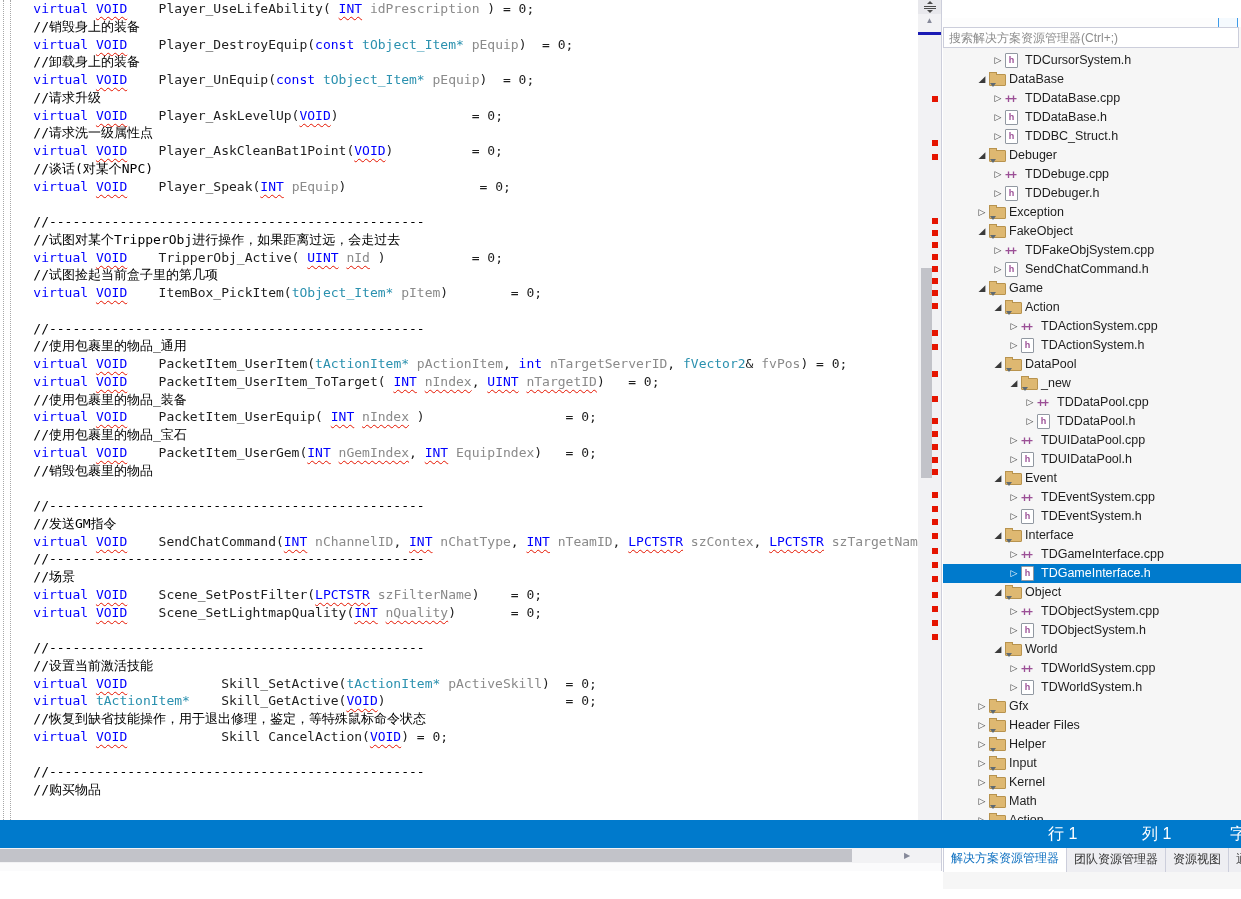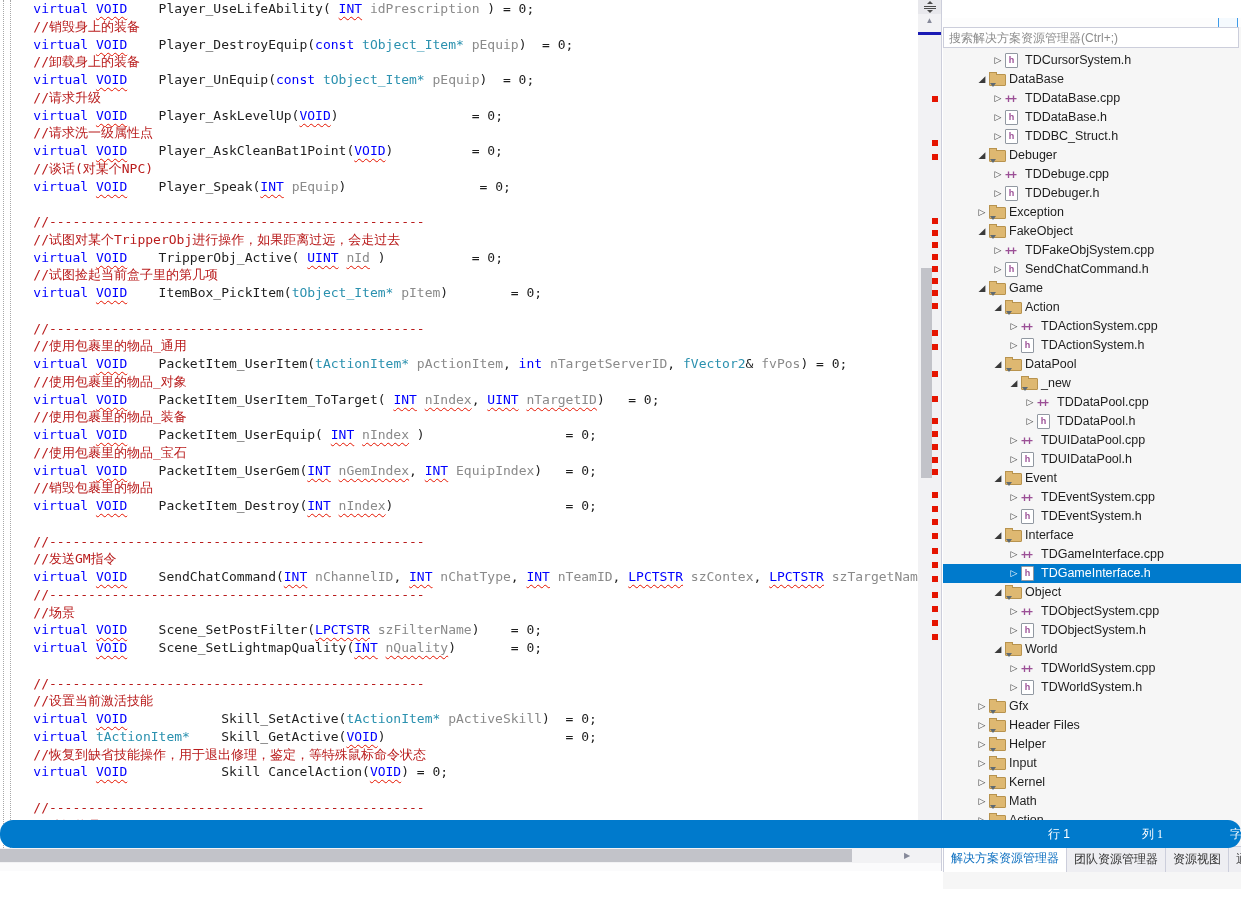--- a/index.html
+++ b/index.html
@@ -8,21 +8,21 @@
   .app{position:relative;width:1241px;height:899px;background:#fff;overflow:hidden;}
 
   
   .editor{position:absolute;left:0;top:0;width:918px;height:848px;background:#fff;overflow:hidden;
           font-family:"DejaVu Sans Mono","Liberation Mono",monospace;font-size:13px;}
   .code-line{height:17.75px;line-height:17.75px;white-space:pre;padding-left:2px;}
   .tk-k{color:#0000ff;}
   .tk-t{color:#2b91af;}
   .tk-p{color:#8a8a8a;}
   .tk-n{color:#1e1e1e;}
-  .tk-c{color:#b91c1c;}
+  .tk-c{color:#000000;}
   .sq{text-decoration:underline wavy #e51400 1px;text-underline-offset:3px;}
   .guide{position:absolute;top:0;bottom:0;width:0;border-left:1px dotted #a8a8a8;}
   .guide.g1{left:3px;} .guide.g2{left:10px;}
 
   
   .vscroll{position:absolute;left:918px;top:0;width:23px;height:848px;background:#f2f2f4;}
   .split-handle{position:absolute;left:0;top:0;width:23px;height:14px;background:#e8e8ec;
                 display:flex;align-items:center;justify-content:center;}
   .vs-up{position:absolute;left:0;top:15px;width:23px;height:12px;color:#868999;font-size:8px;
          text-align:center;line-height:12px;}
@@ -68,23 +68,23 @@
         display:flex;align-items:center;justify-content:center;
         color:#9b4f96;font-weight:bold;font-size:9px;font-family:"Liberation Sans",sans-serif;}
 
   
   .panel-tabs{position:absolute;left:943px;top:846px;width:298px;height:25px;background:#eeeef2;
               border-top:1px solid #cccedb;display:flex;overflow:hidden;}
   .ptab{padding:0 7px;font-size:12px;line-height:24px;color:#333;border-right:1px solid #cccedb;white-space:nowrap;}
   .ptab.active{background:#fff;color:#0e70c0;border-left:1px solid #cccedb;margin-top:-1px;line-height:25px;}
 
   
-  .statusbar{position:absolute;left:0;top:820px;width:1241px;height:28px;background:#007acc;color:#fff;font-size:12px;border-radius:13px;}
+  .statusbar{position:absolute;left:0;top:820px;width:1241px;height:28px;background:#007acc;color:#fff;font-size:16px;}
   .sb-item{position:absolute;top:0;line-height:28px;}
-  .sb-line{left:1048px;} .sb-col{left:1142px;font-family:Liberation Serif, serif;} .sb-char{left:1230px;}
+  .sb-line{left:1048px;} .sb-col{left:1142px;} .sb-char{left:1230px;}
 </style>
 </head>
 <body>
 
 <div class="app">
 
   <div class="editor" id="editor">
     <div class="guide g1"></div>
     <div class="guide g2"></div>
   <div class="code-line"><span class="tk-n">    </span><span class="tk-k">virtual</span><span class="tk-n"> </span><span class="tk-k sq">VOID</span><span class="tk-n">    </span><span class="tk-n">Player_UseLifeAbility( </span><span class="tk-k sq">INT</span><span class="tk-n"> </span><span class="tk-p">idPrescription</span><span class="tk-n"> ) = 0;</span></div>
@@ -101,28 +101,26 @@
       <div class="code-line"></div>
       <div class="code-line"><span class="tk-c">    //------------------------------------------------</span></div>
       <div class="code-line"><span class="tk-c">    //试图对某个TripperObj进行操作，如果距离过远，会走过去</span></div>
       <div class="code-line"><span class="tk-n">    </span><span class="tk-k">virtual</span><span class="tk-n"> </span><span class="tk-k sq">VOID</span><span class="tk-n">    </span><span class="tk-n">TripperObj_Active( </span><span class="tk-k sq">UINT</span><span class="tk-n"> </span><span class="tk-p sq">nId</span><span class="tk-n"> )           = 0;</span></div>
       <div class="code-line"><span class="tk-c">    //试图捡起当前盒子里的第几项</span></div>
       <div class="code-line"><span class="tk-n">    </span><span class="tk-k">virtual</span><span class="tk-n"> </span><span class="tk-k sq">VOID</span><span class="tk-n">    </span><span class="tk-n">ItemBox_PickItem(</span><span class="tk-t">tObject_Item*</span><span class="tk-n"> </span><span class="tk-p">pItem</span><span class="tk-n">)        = 0;</span></div>
       <div class="code-line"></div>
       <div class="code-line"><span class="tk-c">    //------------------------------------------------</span></div>
       <div class="code-line"><span class="tk-c">    //使用包裹里的物品_通用</span></div>
       <div class="code-line"><span class="tk-n">    </span><span class="tk-k">virtual</span><span class="tk-n"> </span><span class="tk-k sq">VOID</span><span class="tk-n">    </span><span class="tk-n">PacketItem_UserItem(</span><span class="tk-t">tActionItem*</span><span class="tk-n"> </span><span class="tk-p">pActionItem</span><span class="tk-n">, </span><span class="tk-k">int</span><span class="tk-n"> </span><span class="tk-p">nTargetServerID</span><span class="tk-n">, </span><span class="tk-t">fVector2</span><span class="tk-n">&amp; </span><span class="tk-p">fvPos</span><span class="tk-n">) = 0;</span></div>
-      <div class="code-line"><span class="tk-c">    //使用包裹里的物品_对象</span></div>
       <div class="code-line"><span class="tk-n">    </span><span class="tk-k">virtual</span><span class="tk-n"> </span><span class="tk-k sq">VOID</span><span class="tk-n">    </span><span class="tk-n">PacketItem_UserItem_ToTarget( </span><span class="tk-k sq">INT</span><span class="tk-n"> </span><span class="tk-p sq">nIndex</span><span class="tk-n">, </span><span class="tk-k sq">UINT</span><span class="tk-n"> </span><span class="tk-p sq">nTargetID</span><span class="tk-n">)   = 0;</span></div>
       <div class="code-line"><span class="tk-c">    //使用包裹里的物品_装备</span></div>
       <div class="code-line"><span class="tk-n">    </span><span class="tk-k">virtual</span><span class="tk-n"> </span><span class="tk-k sq">VOID</span><span class="tk-n">    </span><span class="tk-n">PacketItem_UserEquip( </span><span class="tk-k sq">INT</span><span class="tk-n"> </span><span class="tk-p sq">nIndex</span><span class="tk-n"> )                  = 0;</span></div>
       <div class="code-line"><span class="tk-c">    //使用包裹里的物品_宝石</span></div>
       <div class="code-line"><span class="tk-n">    </span><span class="tk-k">virtual</span><span class="tk-n"> </span><span class="tk-k sq">VOID</span><span class="tk-n">    </span><span class="tk-n">PacketItem_UserGem(</span><span class="tk-k sq">INT</span><span class="tk-n"> </span><span class="tk-p sq">nGemIndex</span><span class="tk-n">, </span><span class="tk-k sq">INT</span><span class="tk-n"> </span><span class="tk-p">EquipIndex</span><span class="tk-n">)   = 0;</span></div>
       <div class="code-line"><span class="tk-c">    //销毁包裹里的物品</span></div>
-      <div class="code-line"><span class="tk-n">    </span><span class="tk-k">virtual</span><span class="tk-n"> </span><span class="tk-k sq">VOID</span><span class="tk-n">    </span><span class="tk-n">PacketItem_Destroy(</span><span class="tk-k sq">INT</span><span class="tk-n"> </span><span class="tk-p sq">nIndex</span><span class="tk-n">)                      = 0;</span></div>
       <div class="code-line"></div>
       <div class="code-line"><span class="tk-c">    //------------------------------------------------</span></div>
       <div class="code-line"><span class="tk-c">    //发送GM指令</span></div>
       <div class="code-line"><span class="tk-n">    </span><span class="tk-k">virtual</span><span class="tk-n"> </span><span class="tk-k sq">VOID</span><span class="tk-n">    </span><span class="tk-n">SendChatCommand(</span><span class="tk-k sq">INT</span><span class="tk-n"> </span><span class="tk-p">nChannelID</span><span class="tk-n">, </span><span class="tk-k sq">INT</span><span class="tk-n"> </span><span class="tk-p">nChatType</span><span class="tk-n">, </span><span class="tk-k sq">INT</span><span class="tk-n"> </span><span class="tk-p">nTeamID</span><span class="tk-n">, </span><span class="tk-k sq">LPCTSTR</span><span class="tk-n"> </span><span class="tk-p">szContex</span><span class="tk-n">, </span><span class="tk-k sq">LPCTSTR</span><span class="tk-n"> </span><span class="tk-p">szTargetName</span></div>
       <div class="code-line"><span class="tk-c">    //------------------------------------------------</span></div>
       <div class="code-line"><span class="tk-c">    //场景</span></div>
       <div class="code-line"><span class="tk-n">    </span><span class="tk-k">virtual</span><span class="tk-n"> </span><span class="tk-k sq">VOID</span><span class="tk-n">    </span><span class="tk-n">Scene_SetPostFilter(</span><span class="tk-k sq">LPCTSTR</span><span class="tk-n"> </span><span class="tk-p">szFilterName</span><span class="tk-n">)    = 0;</span></div>
       <div class="code-line"><span class="tk-n">    </span><span class="tk-k">virtual</span><span class="tk-n"> </span><span class="tk-k sq">VOID</span><span class="tk-n">    </span><span class="tk-n">Scene_SetLightmapQuality(</span><span class="tk-k sq">INT</span><span class="tk-n"> </span><span class="tk-p sq">nQuality</span><span class="tk-n">)       = 0;</span></div>
       <div class="code-line"></div>
       <div class="code-line"><span class="tk-c">    //------------------------------------------------</span></div>

